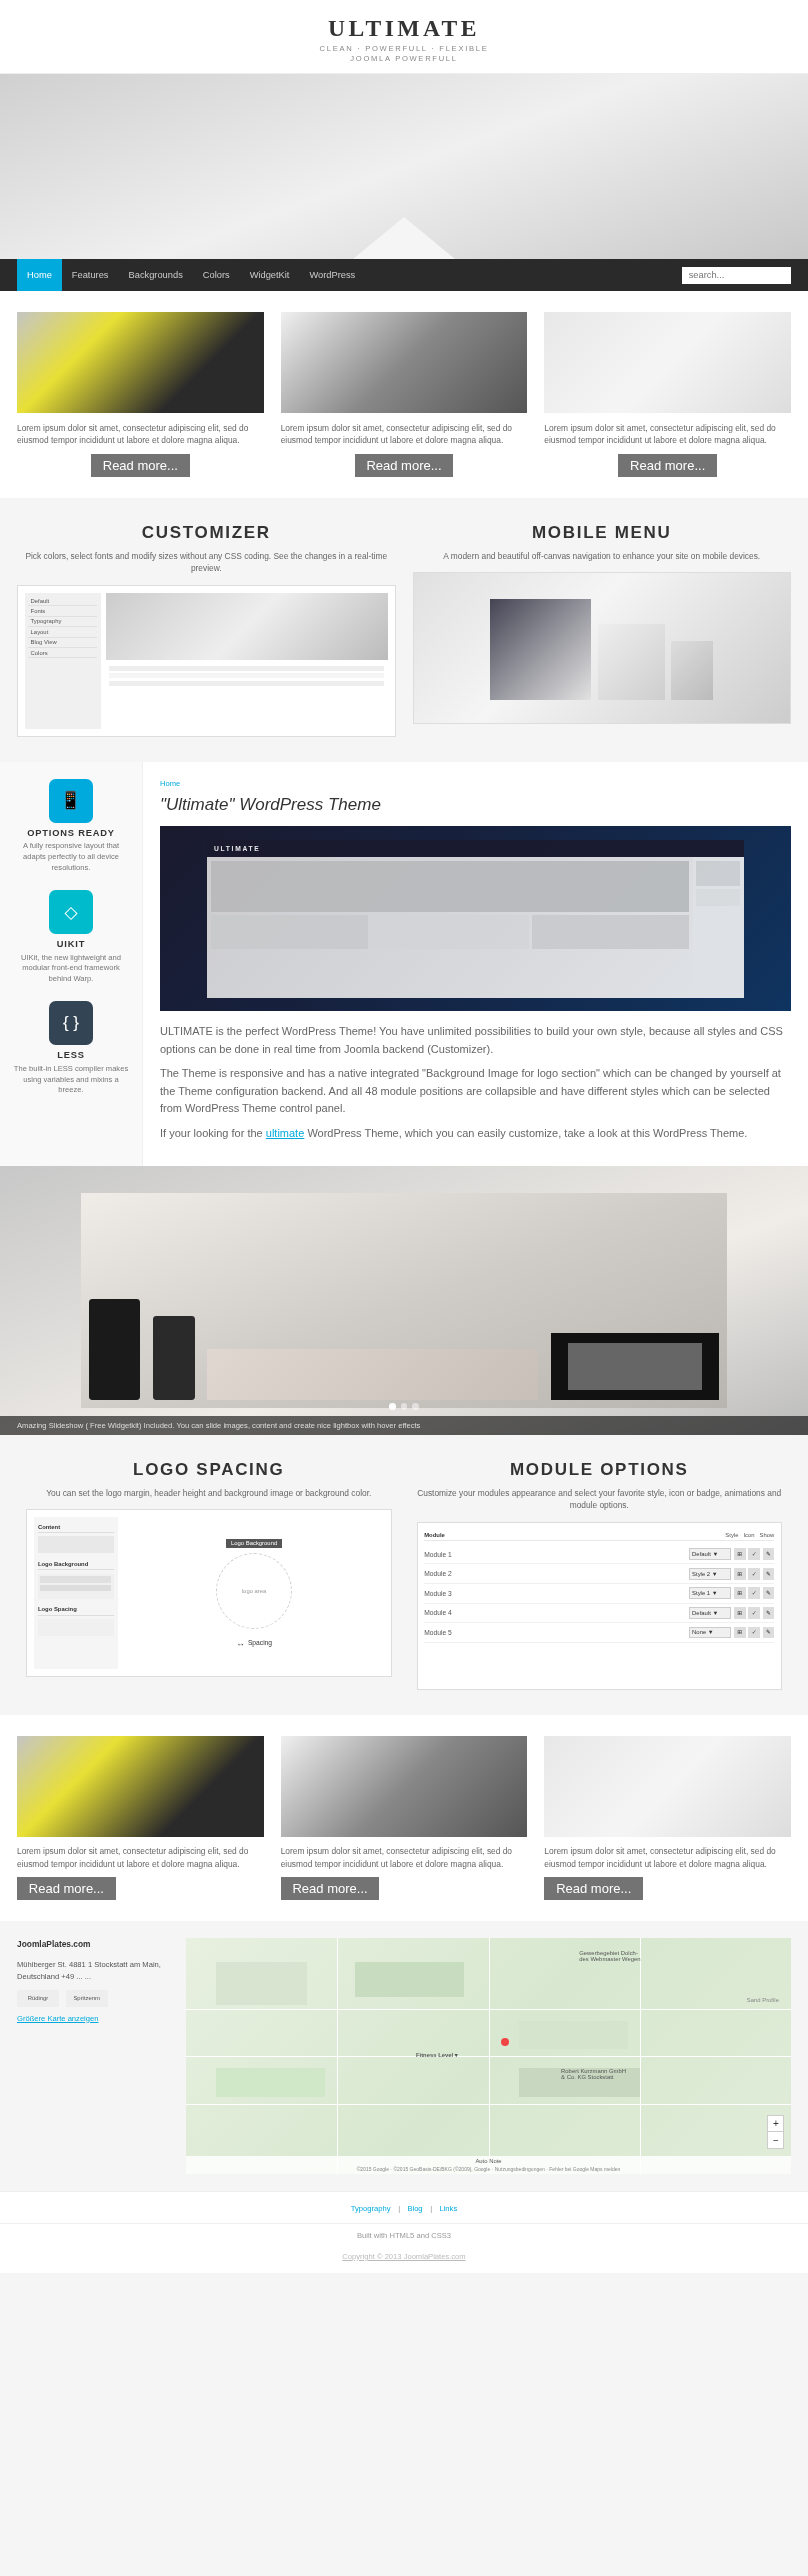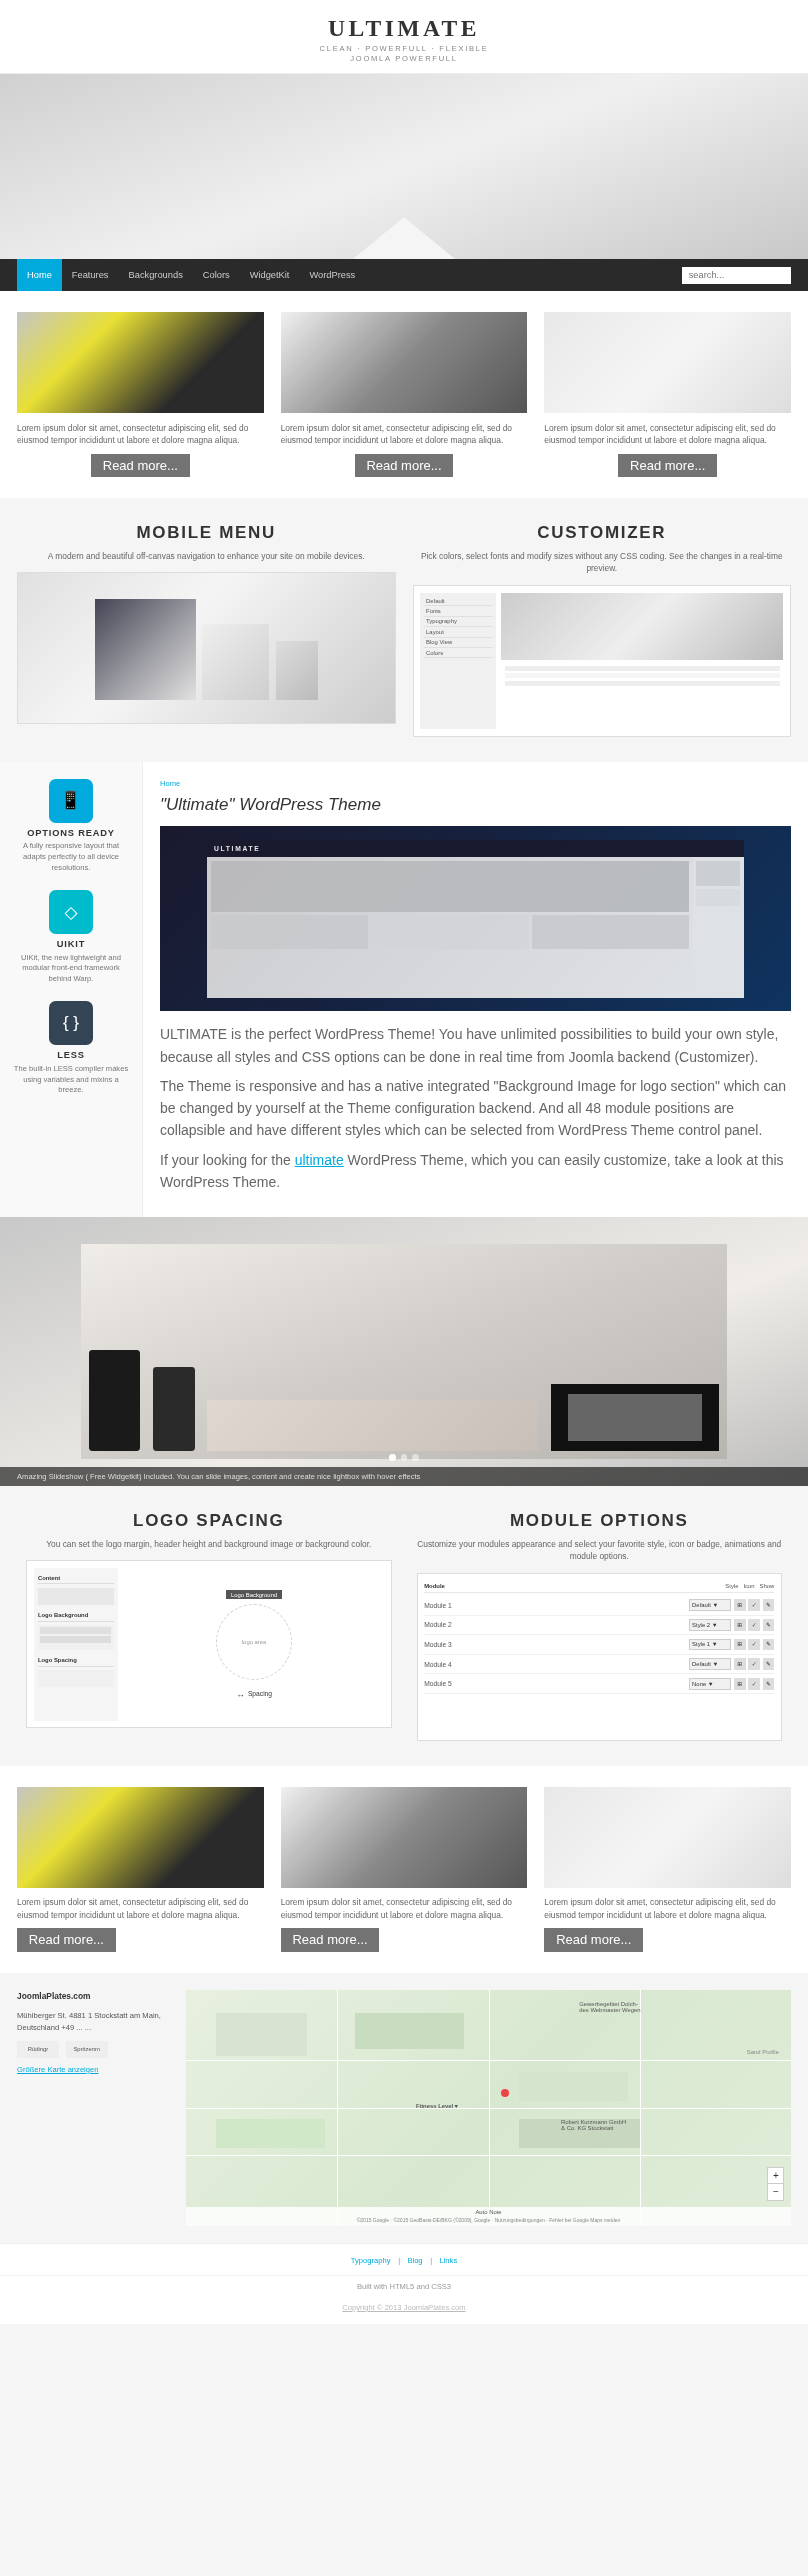--- a/index.html
+++ b/index.html
@@ -275,21 +275,21 @@
       align-items: center;
       justify-content: center;
     }
     .wp-screenshot-inner {
       width: 85%;
       height: 85%;
       background: linear-gradient(135deg, #e8e8e8 0%, #f5f5f5 50%, #ddd 100%);
       opacity: 0.9;
     }
     .wp-text {
-      font-size: 14px;
+      font-size: 11px;
       color: #666;
       line-height: 1.6;
       margin-bottom: 6.7px;
     }
     .wp-text a {
       color: #00aadd;
     }
 
     
     .hero-divider {
@@ -605,52 +605,52 @@
     <button class="read-more-btn">Read more...</button>
   </div>
   <div class="col">
     <div class="img-box light"></div>
     <p class="col-text">Lorem ipsum dolor sit amet, consectetur adipiscing elit, sed do eiusmod tempor incididunt ut labore et dolore magna aliqua.</p>
     <button class="read-more-btn">Read more...</button>
   </div>
 </div>
 
 <div class="two-features">
-  <div class="feature-half">
-    <h2>MOBILE MENU</h2>
-    <p>A modern and beautiful off-canvas navigation to enhance your site on mobile devices.</p>
-    <div class="mobile-preview">
-      <div class="mobile-img">
-        <div style="display:flex; gap:6.7px; align-items:flex-end;">
-          <div style="width:101px; height:101px; background:linear-gradient(135deg,#1a1a2e,#e0e0e0); opacity:0.8;"></div>
-          <div style="width:67px; height:76px; background:linear-gradient(135deg,#eee,#ccc); opacity:0.9;"></div>
-          <div style="width:42px; height:59px; background:linear-gradient(135deg,#ddd,#bbb);"></div>
-        </div>
-      </div>
-    </div>
-  </div>
-
   <div class="feature-half">
     <h2>CUSTOMIZER</h2>
     <p>Pick colors, select fonts and modify sizes without any CSS coding. See the changes in a real-time preview.</p>
     <div class="customizer-preview">
       <div class="customizer-sidebar">
         <div class="cs-item">Default</div>
         <div class="cs-item">Fonts</div>
         <div class="cs-item">Typography</div>
         <div class="cs-item">Layout</div>
         <div class="cs-item">Blog View</div>
         <div class="cs-item">Colors</div>
       </div>
       <div class="customizer-main">
         <div class="customizer-img"></div>
         <div style="padding:3.4px; font-size:5.9px; color:#888;">
           <div style="height:5px; background:#eee; margin:2.5px 0;"></div>
           <div style="height:5px; background:#f5f5f5; margin:2.5px 0;"></div>
           <div style="height:5px; background:#eee; margin:2.5px 0;"></div>
+        </div>
+      </div>
+    </div>
+  </div>
+
+  <div class="feature-half">
+    <h2>MOBILE MENU</h2>
+    <p>A modern and beautiful off-canvas navigation to enhance your site on mobile devices.</p>
+    <div class="mobile-preview">
+      <div class="mobile-img">
+        <div style="display:flex; gap:6.7px; align-items:flex-end;">
+          <div style="width:101px; height:101px; background:linear-gradient(135deg,#1a1a2e,#e0e0e0); opacity:0.8;"></div>
+          <div style="width:67px; height:76px; background:linear-gradient(135deg,#eee,#ccc); opacity:0.9;"></div>
+          <div style="width:42px; height:59px; background:linear-gradient(135deg,#ddd,#bbb);"></div>
         </div>
       </div>
     </div>
   </div>
 </div>
 
 <div class="wp-section">
   <div class="wp-left">
     <div class="wp-feature-item">
       <div class="wp-icon blue">📱</div>

